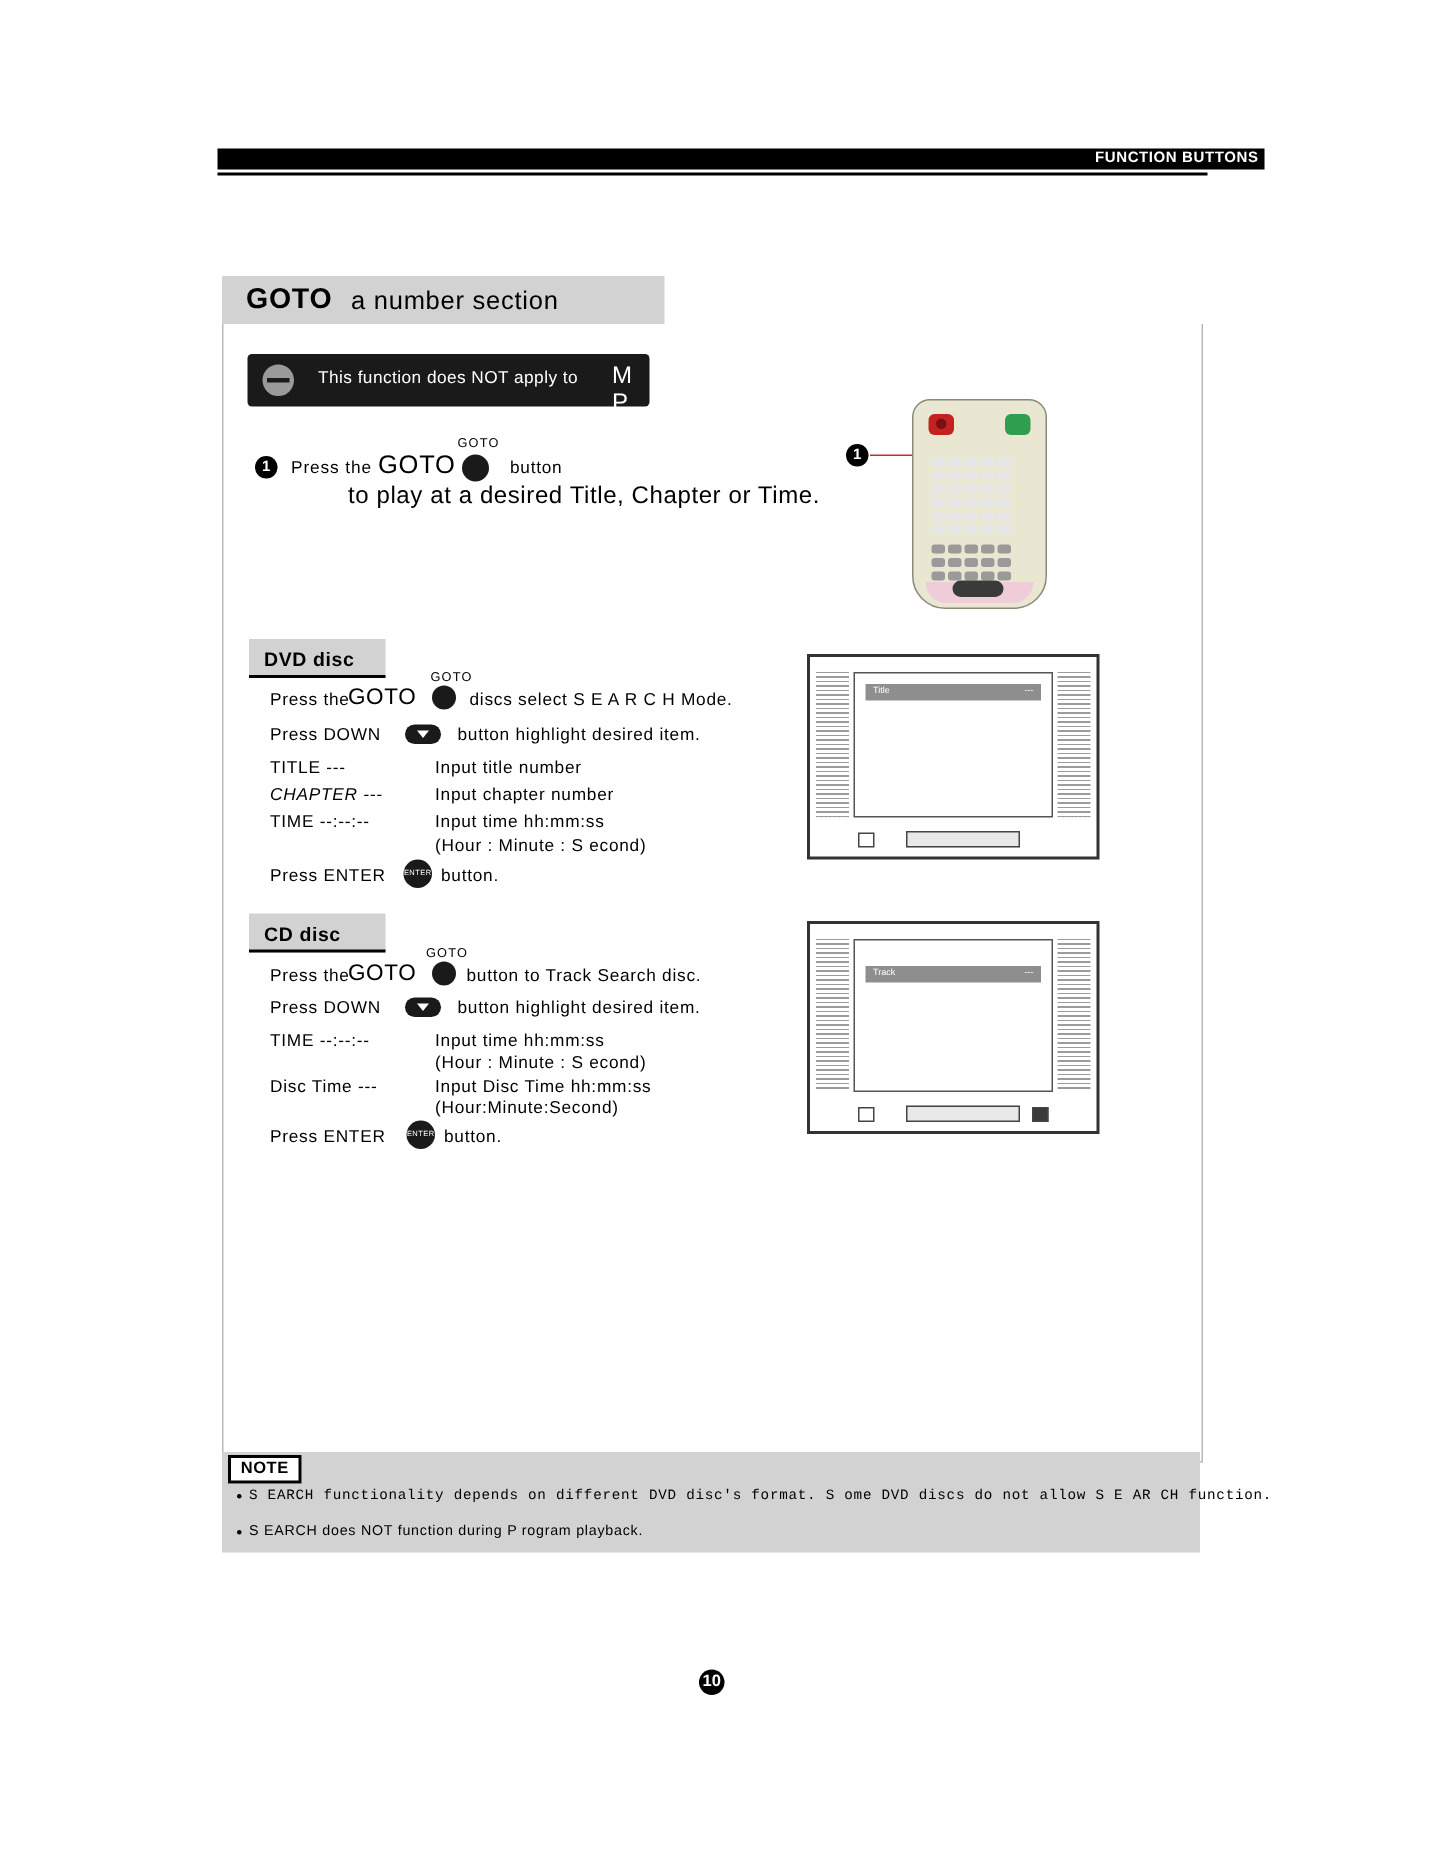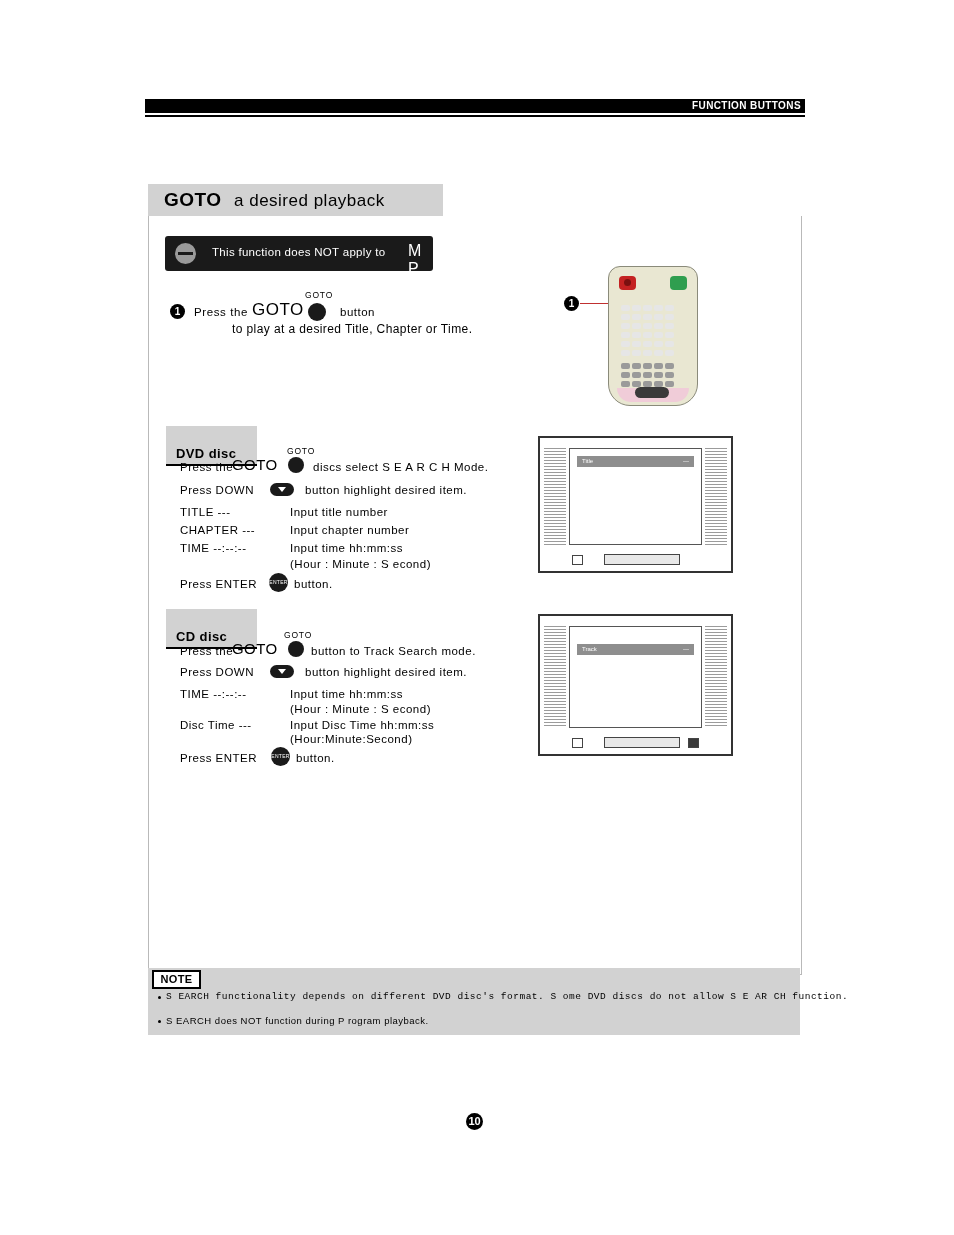--- a/index.html
+++ b/index.html
@@ -17,20 +17,21 @@
   }
 
   
   .header-bar {
     position: absolute;
     left: 145px;
     top: 99px;
     width: 660px;
     height: 14px;
     background: #000;
+    padding-left: 38px;
   }
   .header-bar .hdr-label {
     position: absolute;
     right: 4px;
     top: 1px;
     color: #fff;
     font-size: 10px;
     font-weight: bold;
     letter-spacing: 0.4px;
   }
@@ -173,21 +174,21 @@
     position: absolute;
     left: 340px;
     top: 306px;
     font-size: 11.5px;
     letter-spacing: 0.5px;
   }
   .step1-l2 {
     position: absolute;
     left: 194px;
     top: 322px;
-    font-size: 12px;
+    font-size: 16px;
     letter-spacing: 0.4px;
     padding-left: 38px;
   }
 
   
   .remote {
     position: absolute;
     left: 608px;
     top: 266px;
     width: 88px;
@@ -268,21 +269,21 @@
     background: #c03030;
   }
 
   
   .sublabel {
     position: absolute;
     background: #d2d2d2;
     border-bottom: 2px solid #000;
     font-size: 13px;
     font-weight: bold;
-    padding: 20px 0 3px 10px;
+    padding: 6px 0 3px 10px;
     letter-spacing: 0.4px;
   }
   #dvd-disc-label { left: 166px; top: 426px; width: 81px; }
   #cd-disc-label  { left: 166px; top: 609px; width: 81px; }
 
   
   .row { position: absolute; font-size: 11.5px; letter-spacing: 0.5px; }
   .small-goto { position: absolute; font-size: 8.5px; letter-spacing: 0.8px; }
   .goto-word { position: absolute; font-size: 15px; letter-spacing: 0.4px; }
 
@@ -442,21 +443,21 @@
 </head>
 <body>
 
 <div class="header-bar">
   <span class="hdr-label">FUNCTION BUTTONS</span>
 </div>
 <div class="header-rule"></div>
 
 <div class="section-title">
   <span class="t1">GOTO</span>
-  <span class="t2">a desired  playback</span>
+  <span class="t2">a number  section</span>
 </div>
 
 <div class="content-panel"></div>
 
 <div class="mp3-notice">
   <span class="no-icon"></span>
   <span class="txt">This function does NOT apply to</span>
   <span class="mp3">M P 2</span>
 </div>
 
@@ -553,21 +554,21 @@
 <span class="btn-dot" style="left:288px; top:457px; width:16px; height:16px;"></span>
 <span class="row" style="left:313px; top:461px;">discs select S E A R C H  Mode.</span>
 
 <span class="row" style="left:180px; top:484px;">Press  DOWN</span>
 <span class="down-btn" style="left:270px; top:483px;"></span>
 <span class="row" style="left:305px; top:484px;">button highlight desired  item.</span>
 
 <span class="row" style="left:180px; top:506px;">TITLE ---</span>
 <span class="row" style="left:290px; top:506px;">Input title   number</span>
 
-<span class="row" style="left:180px; top:524px;">CHAPTER ---</span>
+<span class="row" style="left:180px; top:524px;font-style:italic;">CHAPTER ---</span>
 <span class="row" style="left:290px; top:524px;">Input chapter   number</span>
 
 <span class="row" style="left:180px; top:542px;">TIME --:--:--</span>
 <span class="row" style="left:290px; top:542px;">Input time   hh:mm:ss</span>
 
 <span class="row" style="left:290px; top:558px;">(Hour :   Minute :   S econd)</span>
 
 <span class="row" style="left:180px; top:578px;">Press  ENTER</span>
 <span class="enter-btn" style="left:269px; top:573px;">ENTER</span>
 <span class="row" style="left:294px; top:578px;">button.</span>
@@ -586,21 +587,21 @@
     <span class="bar"></span>
   </div>
 </div>
 
 <div class="sublabel" id="cd-disc-label">CD disc</div>
 
 <span class="small-goto" style="left:284px; top:630px;">GOTO</span>
 <span class="row" style="left:180px; top:645px;">Press the</span>
 <span class="goto-word" style="left:232px; top:640px;">GOTO</span>
 <span class="btn-dot" style="left:288px; top:641px; width:16px; height:16px;"></span>
-<span class="row" style="left:311px; top:645px;">button to Track Search mode.</span>
+<span class="row" style="left:311px; top:645px;">button to Track Search disc.</span>
 
 <span class="row" style="left:180px; top:666px;">Press  DOWN</span>
 <span class="down-btn" style="left:270px; top:665px;"></span>
 <span class="row" style="left:305px; top:666px;">button highlight desired  item.</span>
 
 <span class="row" style="left:180px; top:688px;">TIME --:--:--</span>
 <span class="row" style="left:290px; top:688px;">Input time   hh:mm:ss</span>
 <span class="row" style="left:290px; top:703px;">(Hour :   Minute :   S econd)</span>
 
 <span class="row" style="left:180px; top:719px;">Disc Time ---</span>

